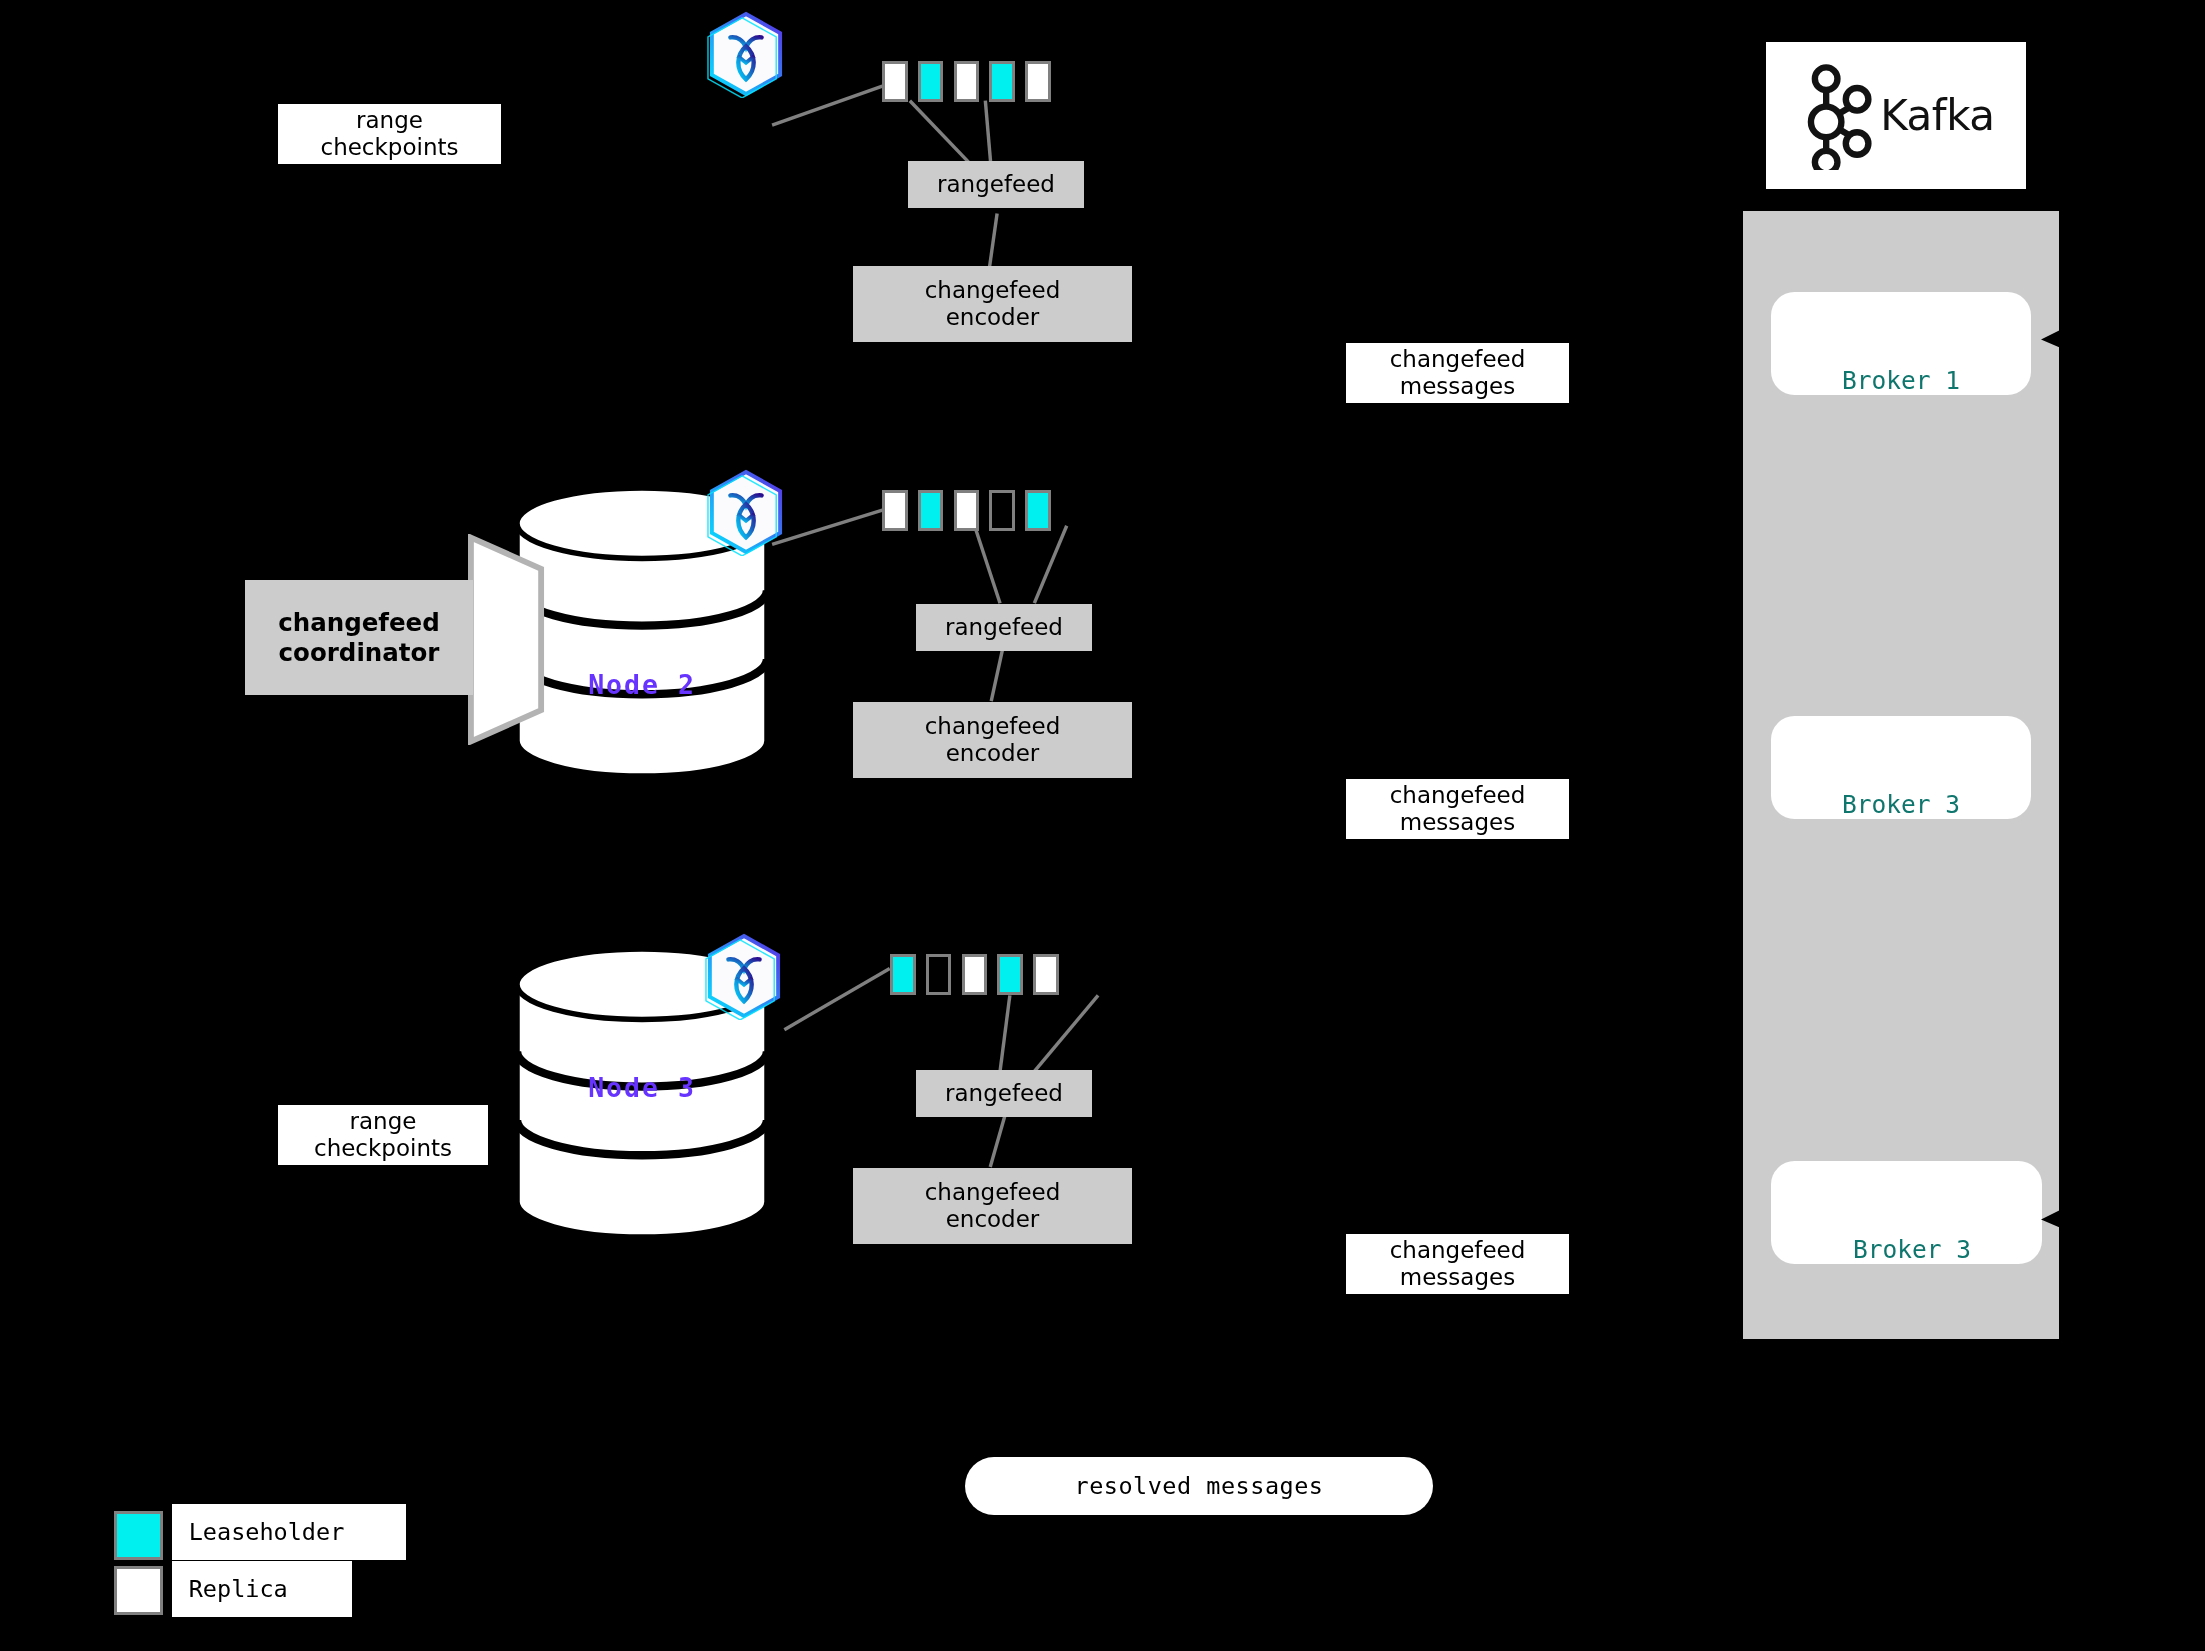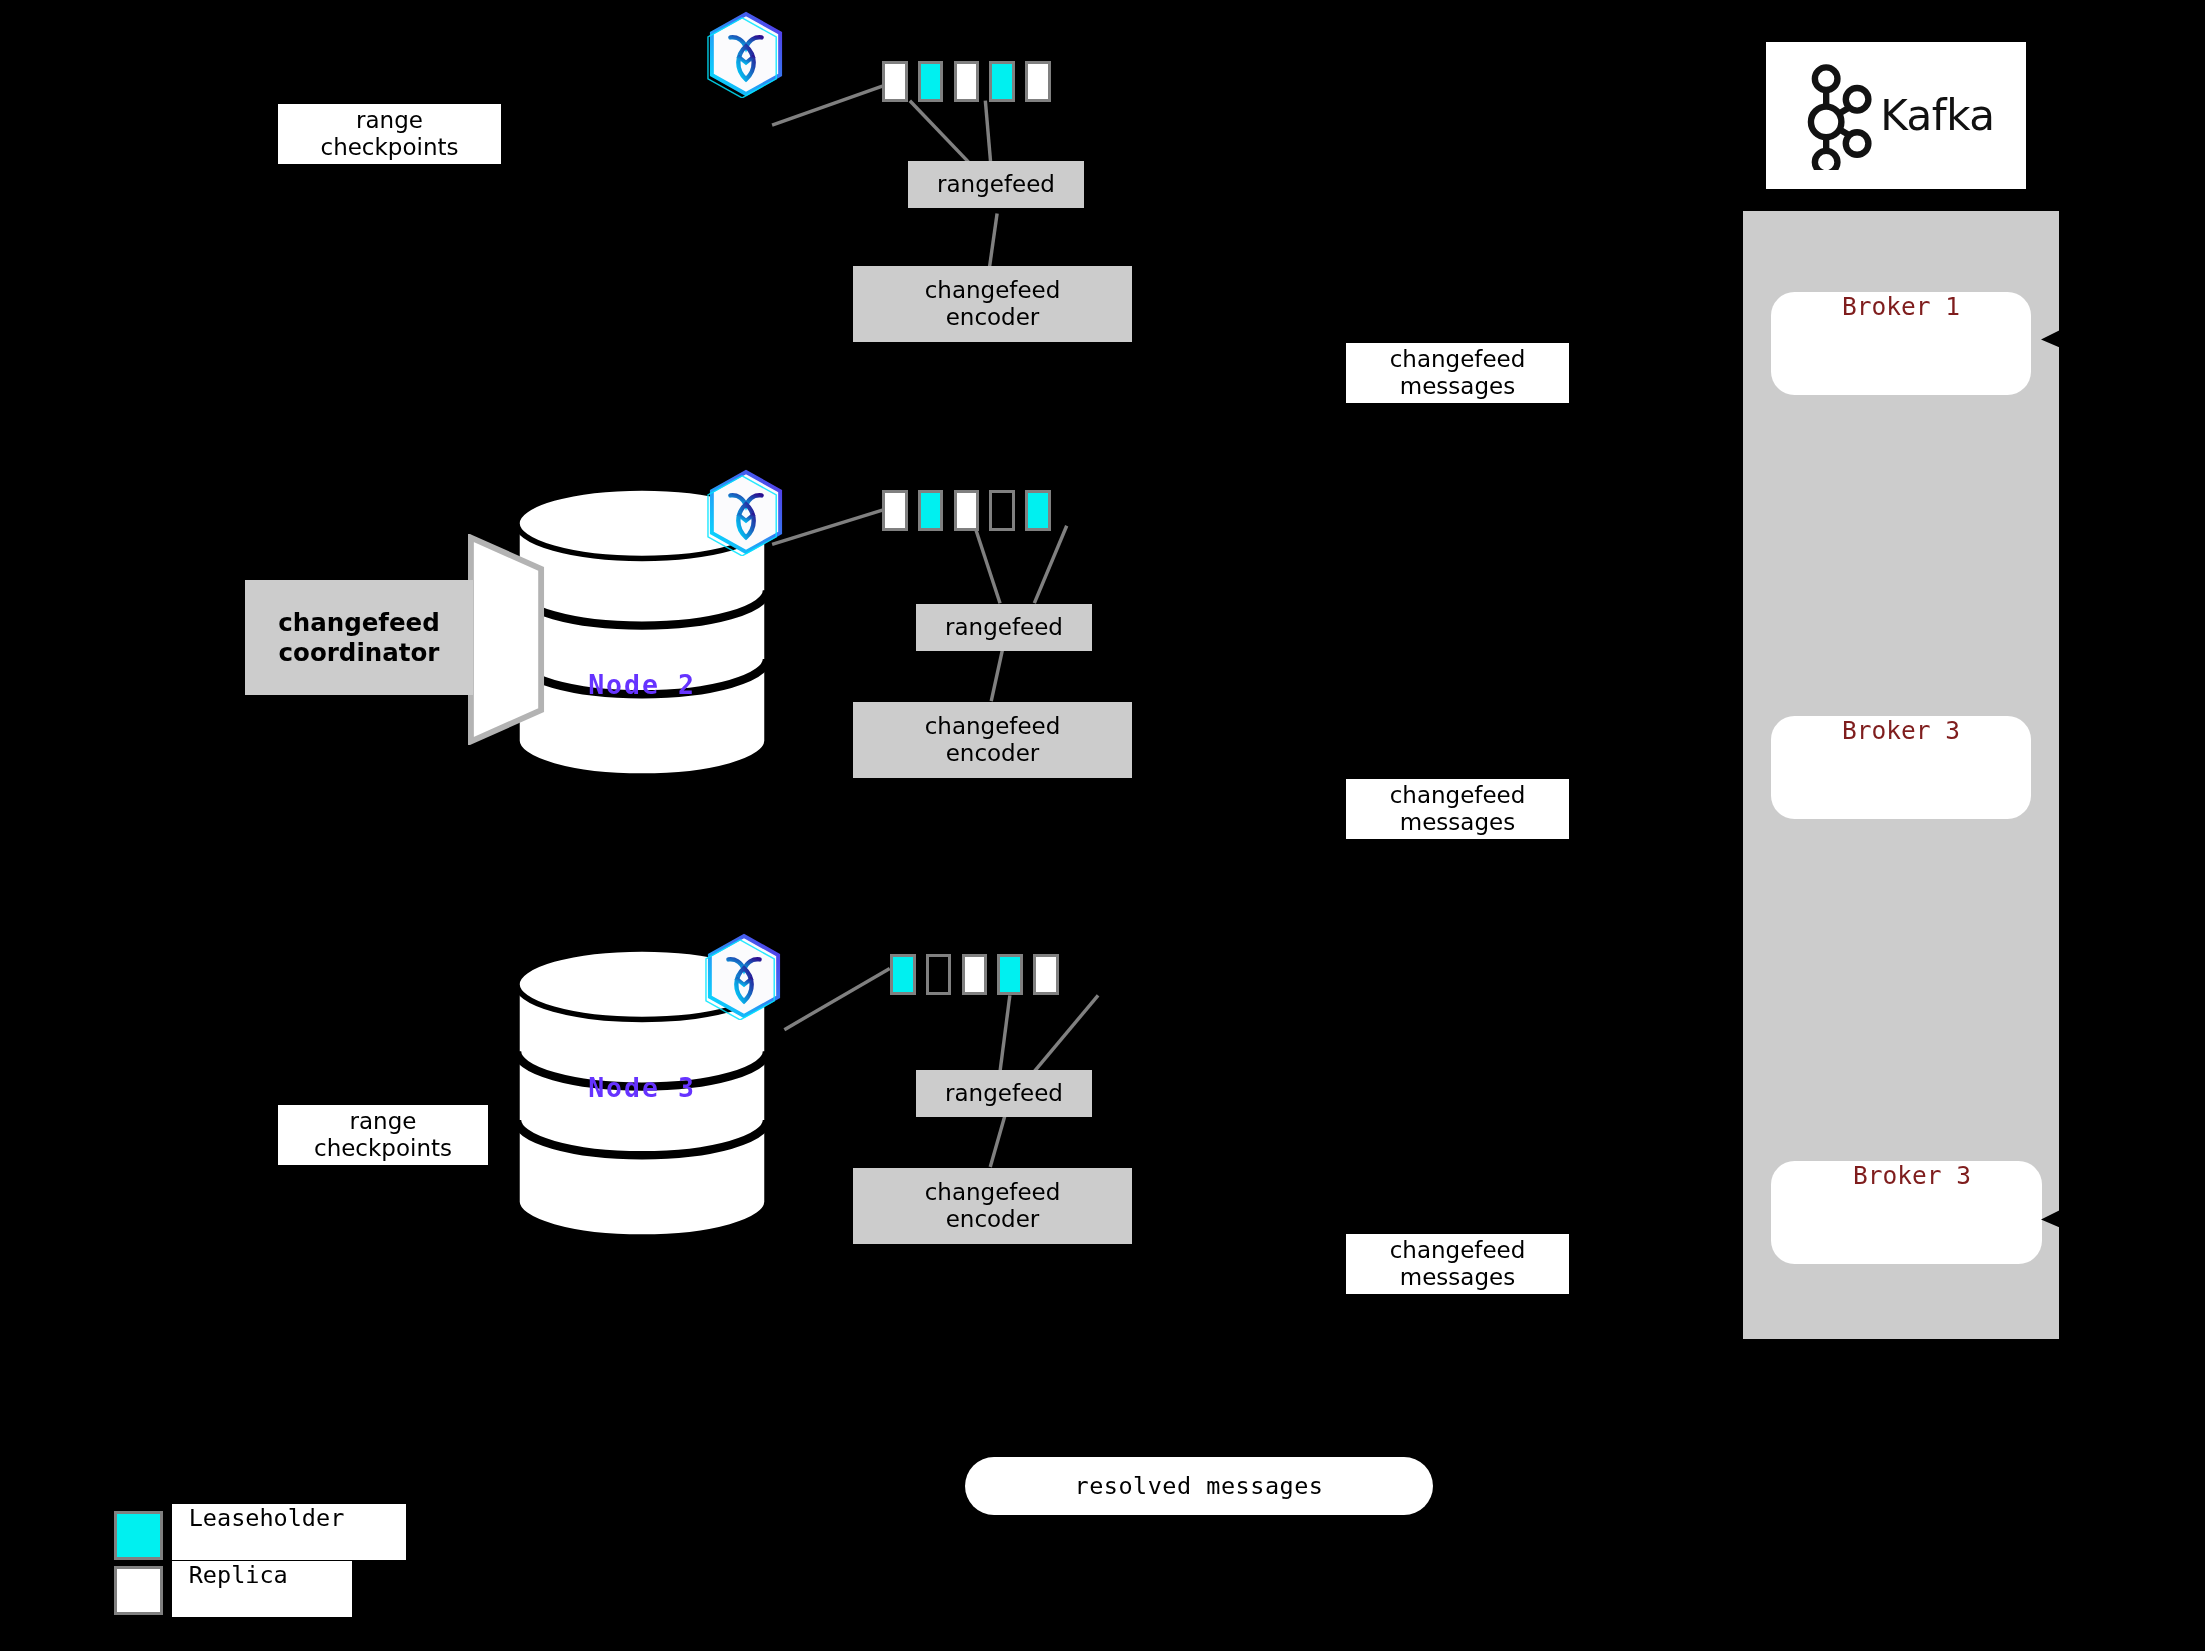--- a/index.html
+++ b/index.html
@@ -71,38 +71,38 @@
     position:absolute;background:#ffffff;
     display:flex;align-items:center;justify-content:center;gap:8.8px;
   }
   .kafka-word{
     font-family:"DejaVu Sans", sans-serif;font-weight:normal;
     font-size:42px;color:#111;letter-spacing:-0.5px;
   }
   .kafka-panel{position:absolute;background:#cccccc;}
   .broker{
     position:absolute;background:#ffffff;border-radius:23.5px;
-    display:flex;align-items:flex-start;justify-content:center;
-    font-family:"DejaVu Sans Mono", monospace;font-size:24.5px;color:#7f1d1d;
+    display:flex;align-items:flex-end;justify-content:center;
+    font-family:"DejaVu Sans Mono", monospace;font-size:24.5px;color:#0f766e;
   }
 
   
   .pill{
     position:absolute;background:#ffffff;border-radius:29px;
     display:flex;align-items:center;justify-content:center;
     font-family:"DejaVu Sans Mono", monospace;font-size:23.5px;color:#000;
     letter-spacing:0.5px;
   }
 
   
   .legend-sw{position:absolute;width:49px;height:49px;border:3.4px solid #808080;box-sizing:border-box;}
   .legend-lbl{
     position:absolute;background:#ffffff;color:#000;
     font-family:"DejaVu Sans Mono", monospace;font-size:23.5px;
-    display:flex;align-items:flex-start;padding-left:16.7px;box-sizing:border-box;
+    display:flex;align-items:center;padding-left:16.7px;box-sizing:border-box;
   }
 
   svg{display:block;}
 </style>
 </head>
 <body>
 
 <div class="canvas">
 
   <svg class="abs" style="left:0;top:0;width:2205px;height:1652px;" viewBox="0 0 4498 3369" width="2205" height="1652">

